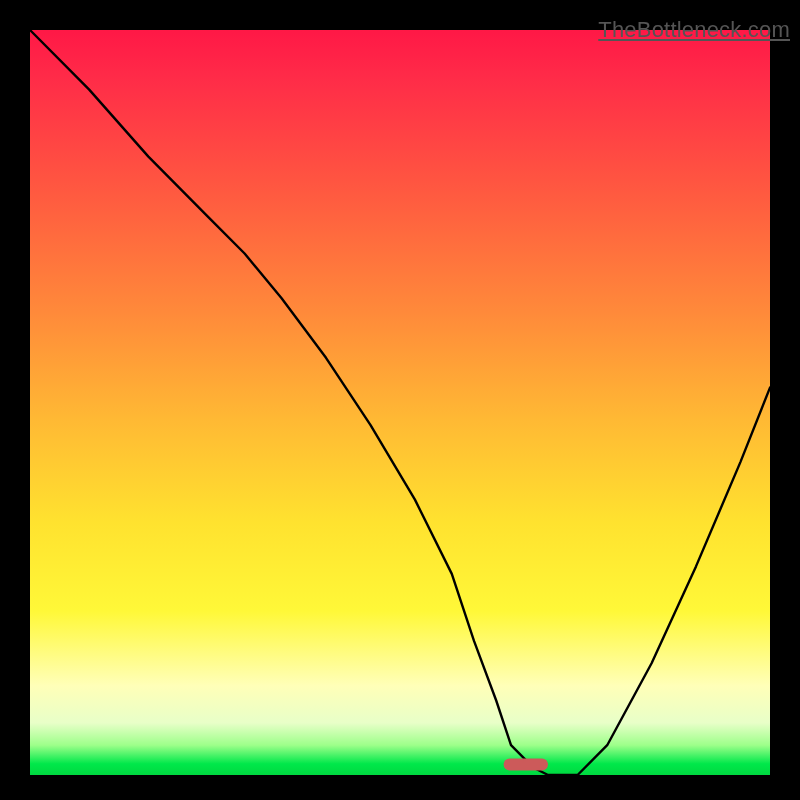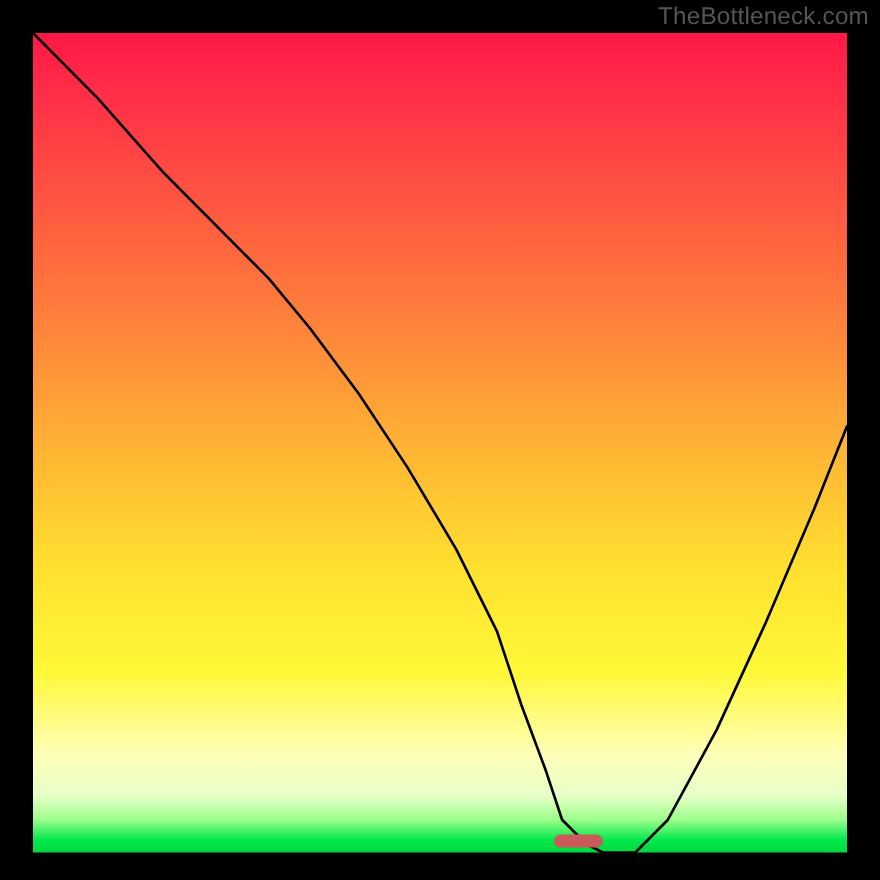--- a/index.html
+++ b/index.html
@@ -12,27 +12,28 @@
     font-family: Arial, Helvetica, sans-serif;
   }
   .frame {
     position: relative;
     width: 800px;
     height: 800px;
     background: #000;
   }
   .watermark {
     position: absolute;
-    top: 2px;
+    top: 17px;
     right: 10px;
     color: #555;
     font-size: 22px;
     font-weight: 500;
     letter-spacing: 0.2px;
     z-index: 10;
+    text-decoration: underline;
   }
   .plot-area {
     position: absolute;
     left: 30px;
     top: 30px;
     width: 740px;
     height: 745px;
   }
   .gradient {
     position: absolute;

